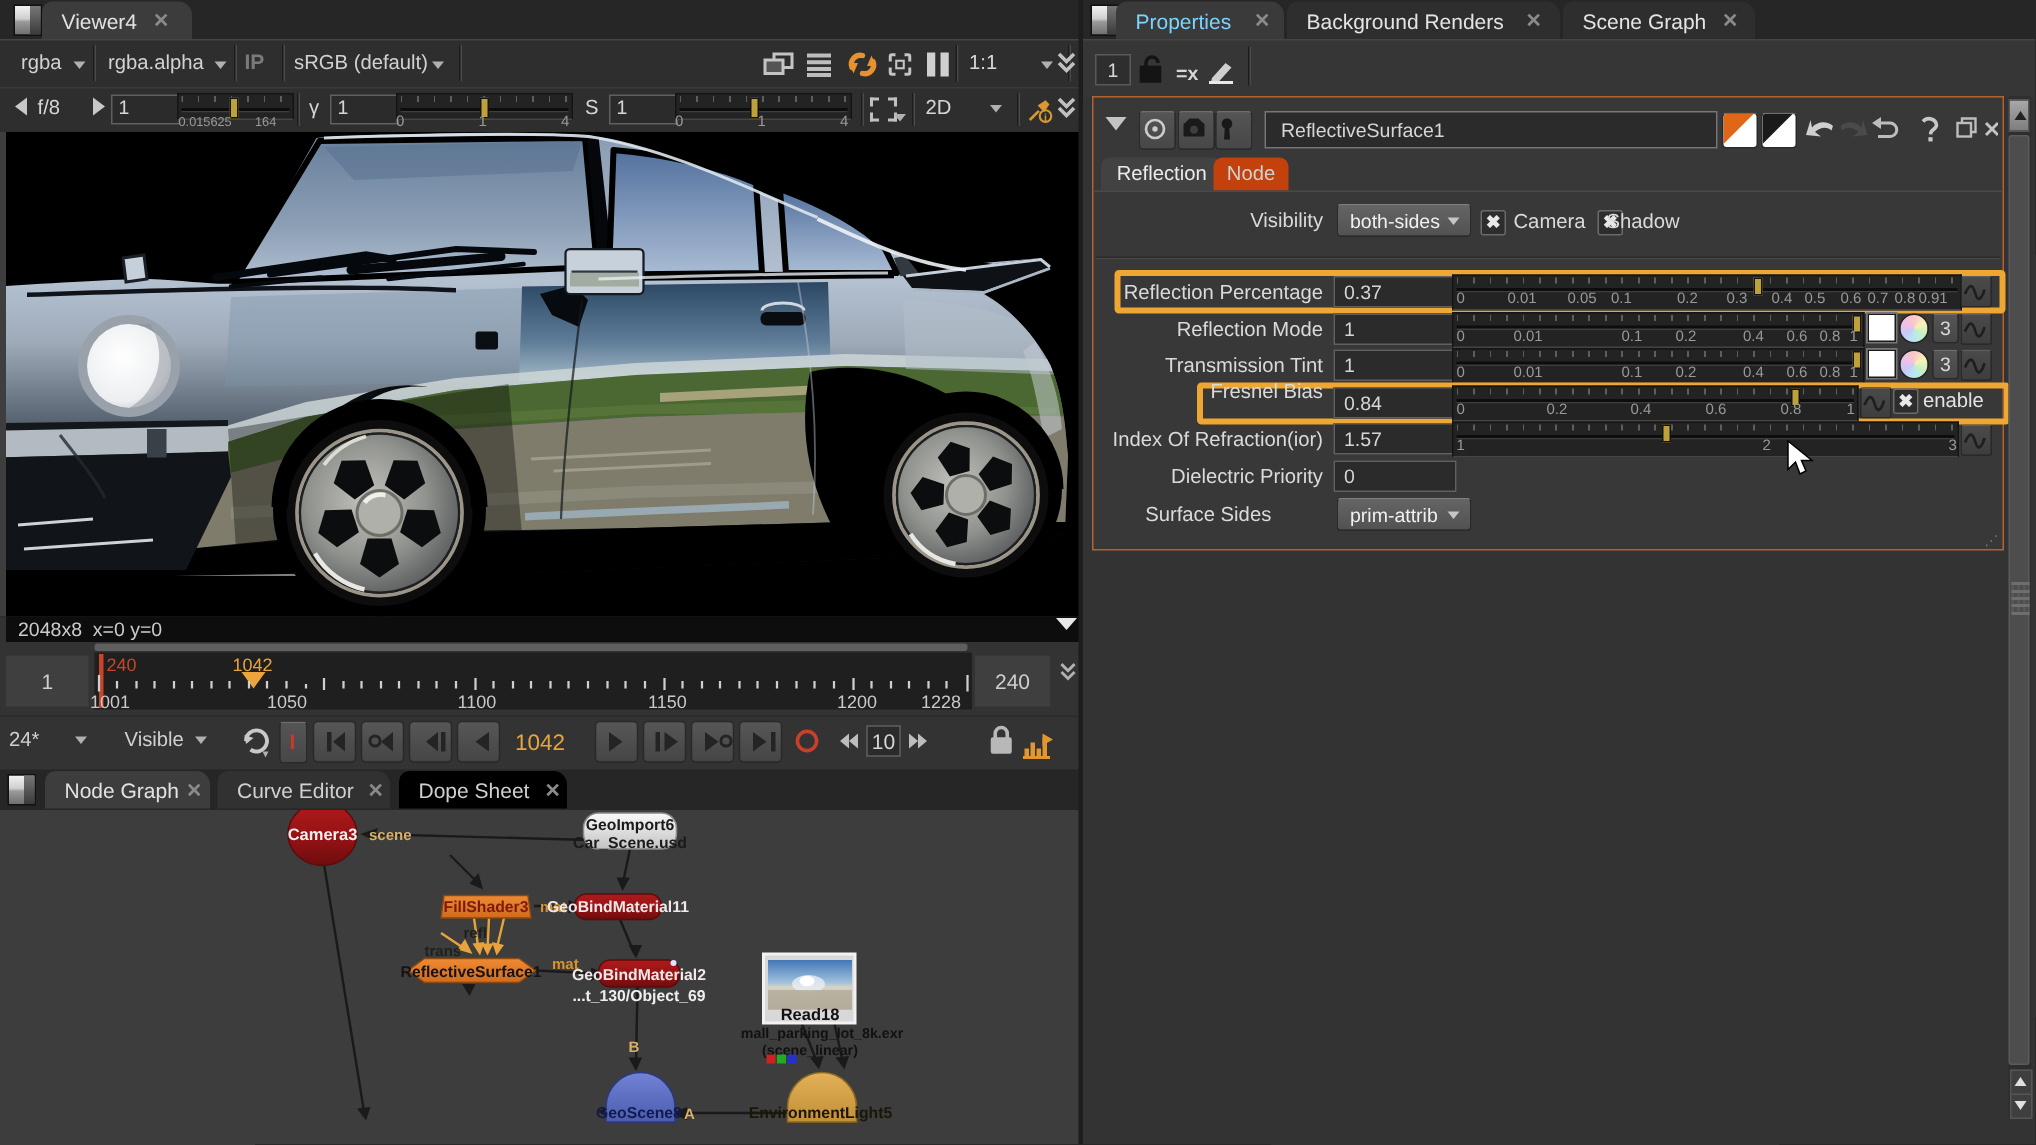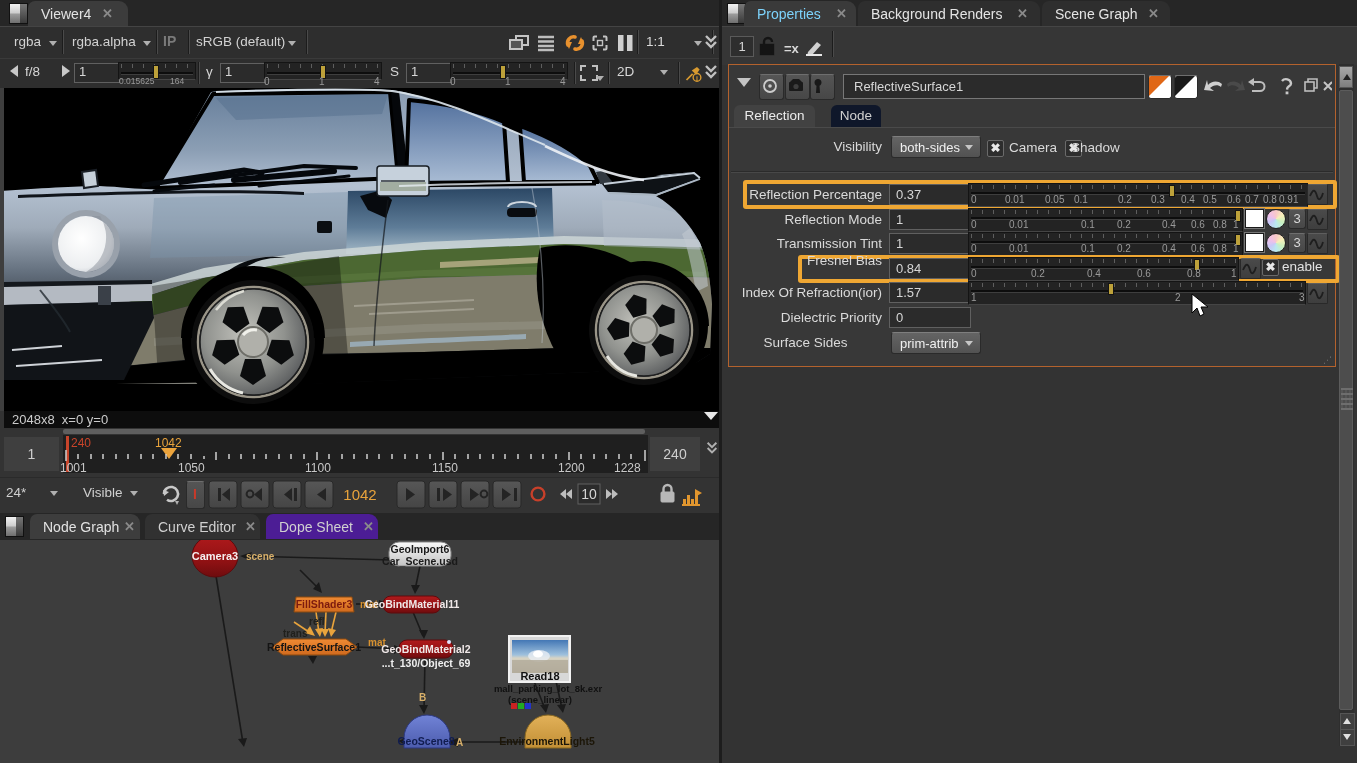--- a/index.html
+++ b/index.html
@@ -412,21 +412,21 @@
 <div class="abs tabbar" style="left:0;top:513px;width:722px;height:27px;"></div>
 <div class="paneicon" style="left:5px;top:516px;"></div>
 <div class="tab" style="left:30px;top:514px;width:110px;background:#3d3d3d;color:#e2e2e2;">
   <span class="tx" style="font-size:14px;">Node Graph</span>
       <span class="cx" style="left:94px;">✕</span>
     </div>
 <div class="tab" style="left:145px;top:514px;width:115px;background:#313131;color:#d0d0d0;">
   <span class="tx" style="font-size:14px;">Curve Editor</span>
       <span class="cx" style="left:100px;">✕</span>
     </div>
-<div class="tab" style="left:266px;top:514px;width:112px;background:#4c1d95;color:#d0d0d0;text-decoration:underline;">
+<div class="tab" style="left:266px;top:514px;width:112px;background:#000000;color:#d0d0d0;text-decoration:underline;">
   <span class="tx" style="font-size:14px;">Dope Sheet</span>
       <span class="cx" style="left:97px;">✕</span>
     </div>
 
 <div class="abs" style="left:0;top:540px;width:722px;height:223px;background:#3d3d3d;overflow:hidden;" id="nodegraph">
 <svg width="722" height="223" viewBox="0 0 722 223" style="position:absolute;left:0;top:0;" font-family="Liberation Sans">
  <defs>
   <linearGradient id="ngRed" x1="0" y1="0" x2="0" y2="1">
     <stop offset="0" stop-color="#b01a1c"></stop>
             <stop offset="0.65" stop-color="#8e1113"></stop>
@@ -618,21 +618,21 @@
   <path d="M 80 6 a 5 4.6 0 0 1 9 2.4 c 0 2.6 -3.4 3 -3.8 5 l -0.1 1.2" fill="none" stroke="#c8c8c8" stroke-width="2.4"></path>
         <rect x="83.6" y="16.5" width="2.8" height="2.8" fill="#c8c8c8"></rect>
   <g fill="none" stroke="#bdbdbd" stroke-width="1.6">
           <rect x="103" y="7" width="9" height="9"></rect>
           <path d="M106 7v-3h9v9h-3"></path>
         </g>
   <path d="M122 7l8 8m0-8l-8 8" stroke="#c4c4c4" stroke-width="2"></path>
  </svg>
 
  <div class="abs" style="left:5px;top:40px;width:81px;height:22px;background:#424242;border-radius:6px 6px 0 0;color:#ebebeb;font-size:13.5px;text-align:center;line-height:22px;">Reflection</div>
- <div class="abs" style="left:102px;top:40px;width:50px;height:22px;background:#0f172a;border-radius:6px 6px 0 0;color:#d0d0d0;font-size:13.5px;text-align:center;line-height:22px;">Node</div>
+ <div class="abs" style="left:80px;top:40px;width:50px;height:22px;background:#c2410c;border-radius:6px 6px 0 0;color:#d0d0d0;font-size:13.5px;text-align:center;line-height:22px;">Node</div>
  <div class="abs" style="left:0;top:62px;width:606px;height:1px;background:#4a4a4a;"></div>
 
  <div class="plab" style="left:0;top:74px;width:153px;">Visibility</div>
  <div class="abs" style="left:162px;top:71px;width:90px;height:22px;background:linear-gradient(180deg,#646464,#525252);border:1px solid #2a2a2a;border-top-color:#7e7e7e;border-radius:3px;color:#f0f0f0;font-size:13px;line-height:21px;padding-left:8px;box-sizing:border-box;">both-sides<span class="caret" style="position:absolute;right:7px;top:8px;border-top-color:#c6c6c6;"></span></div>
  <div class="xbox" style="left:258px;top:75px;">✖</div>
  <div class="abs" style="left:280px;top:75px;font-size:13.5px;color:#dadada;">Camera</div>
  <div class="xbox" style="left:336px;top:75px;">✖</div>
  <div class="abs" style="left:342px;top:75px;font-size:13.5px;color:#dadada;">Shadow</div>
  <div class="abs" style="left:2px;top:106px;width:602px;height:1px;background:#2b2b2b;border-bottom:1px solid #484848;"></div>
 

